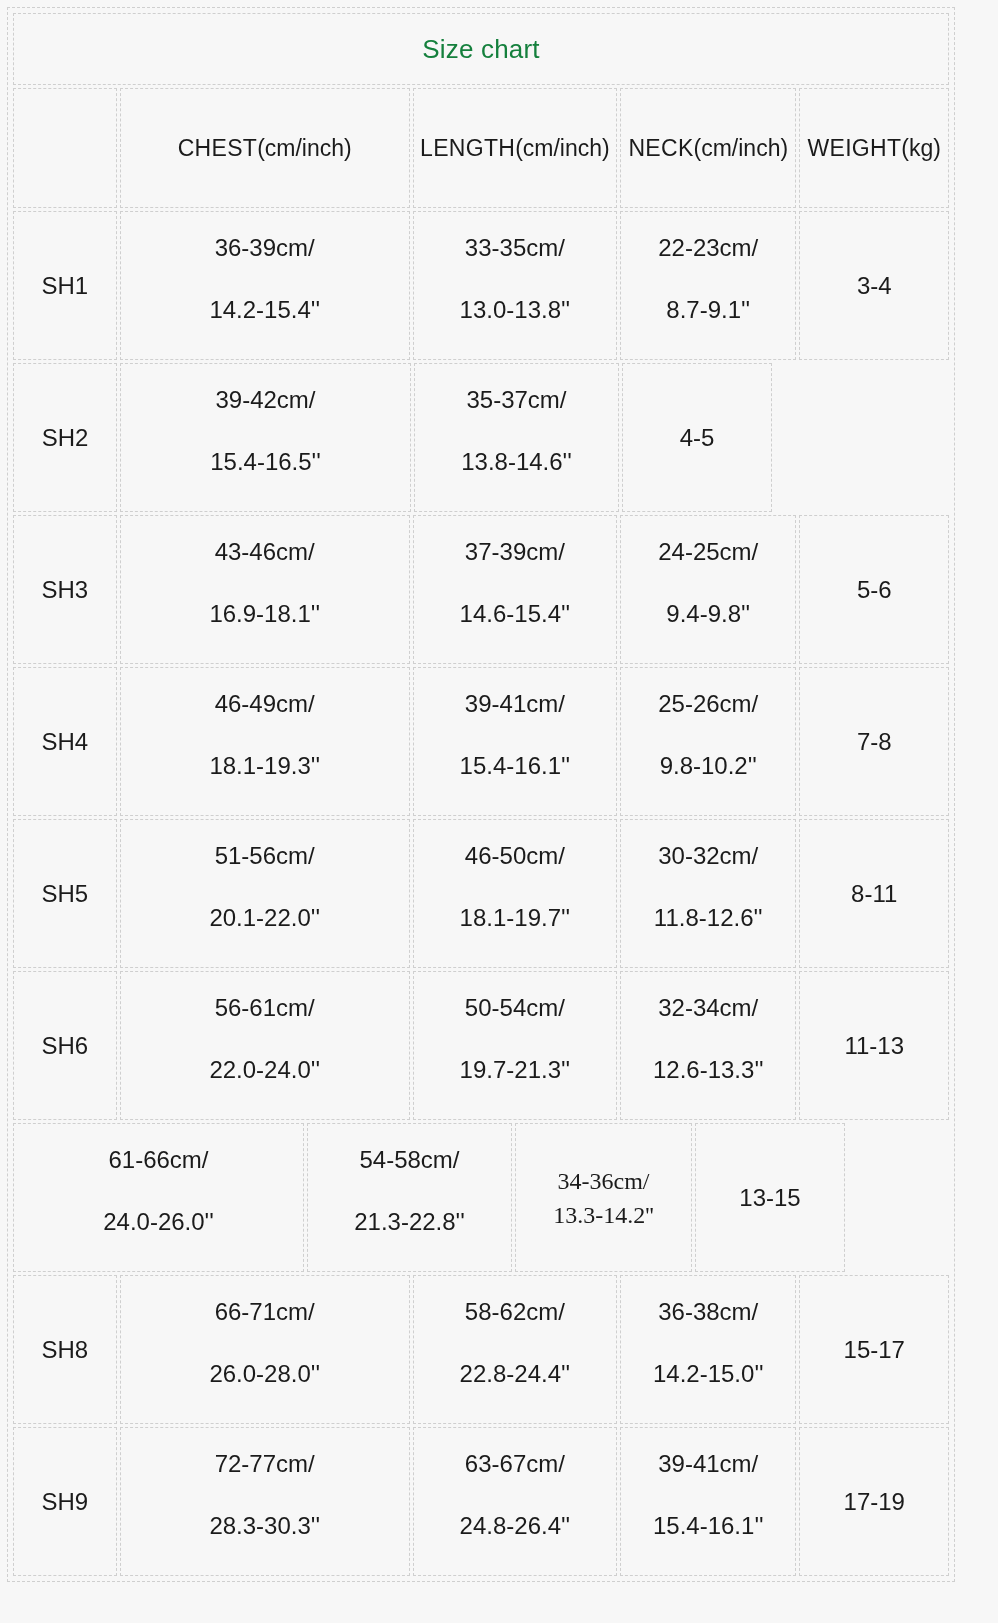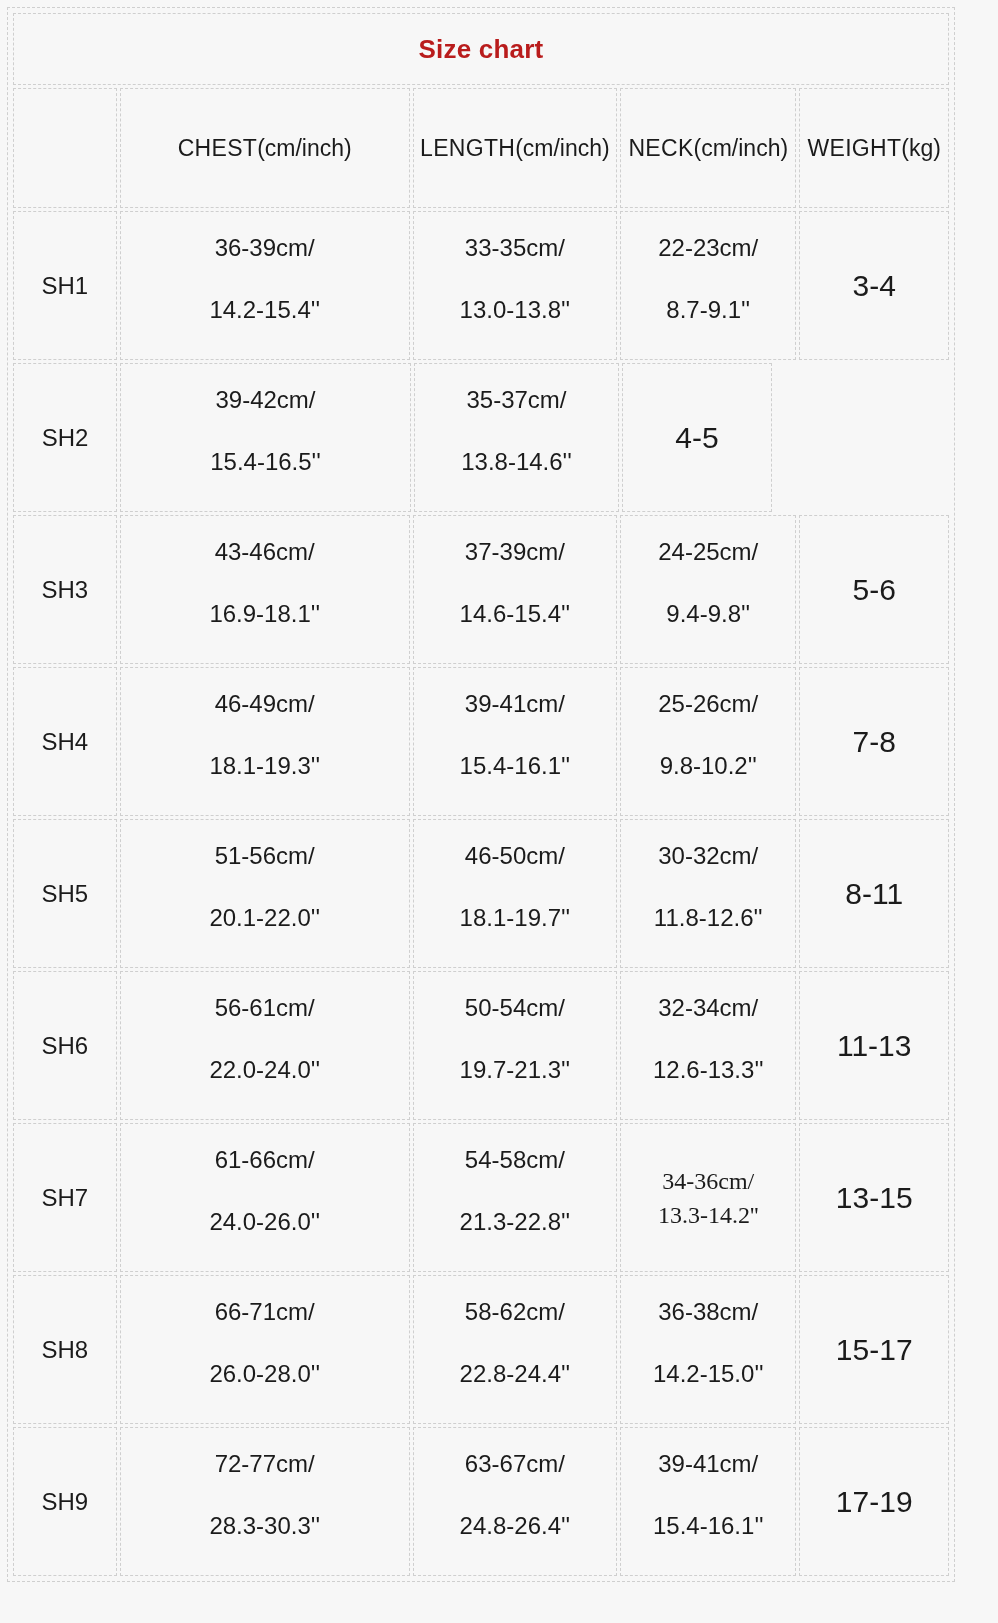--- a/index.html
+++ b/index.html
@@ -38,23 +38,23 @@
     width: 100%;
     height: 72px;
     border: 1px dashed #cfcfcf;
     display: flex;
     align-items: center;
     justify-content: center;
     margin-bottom: 3px;
   }
   .title-text {
     font-size: 26px;
-    font-weight: 700;
+    font-weight: 400;
     letter-spacing: 0.2px;
-    color: #b91c1c;
+    color: #15803d;
   }
 
   
   .trow {
     display: flex;
     width: 100%;
     margin-bottom: 3px;
   }
   .trow:last-child { margin-bottom: 0; }
 
@@ -91,21 +91,21 @@
   }
 
   
   .data-row .tcell { height: 149px; }
 
   .size-label {
     font-size: 24px;
     line-height: 30px;
   }
   .weight-label {
-    font-size: 30px;
+    font-size: 24px;
     line-height: 30px;
   }
 
   
   .meas {
     display: flex;
     flex-direction: column;
     align-items: center;
     justify-content: center;
     gap: 32px;
@@ -266,23 +266,20 @@
       <div class="tcell c-neck meas">
         <span class="meas-cm">32-34cm/</span>
         <span class="meas-in">12.6-13.3''</span>
       </div>
       <div class="tcell c-weight">
         <span class="weight-label">11-13</span>
       </div>
     </div>
 
     <div class="trow data-row">
-      <div class="tcell c-size">
-        <span class="size-label">SH7</span>
-      </div>
       <div class="tcell c-chest meas">
         <span class="meas-cm">61-66cm/</span>
         <span class="meas-in">24.0-26.0''</span>
       </div>
       <div class="tcell c-length meas">
         <span class="meas-cm">54-58cm/</span>
         <span class="meas-in">21.3-22.8''</span>
       </div>
       <div class="tcell c-neck meas tight">
         <span class="meas-cm">34-36cm/</span>

